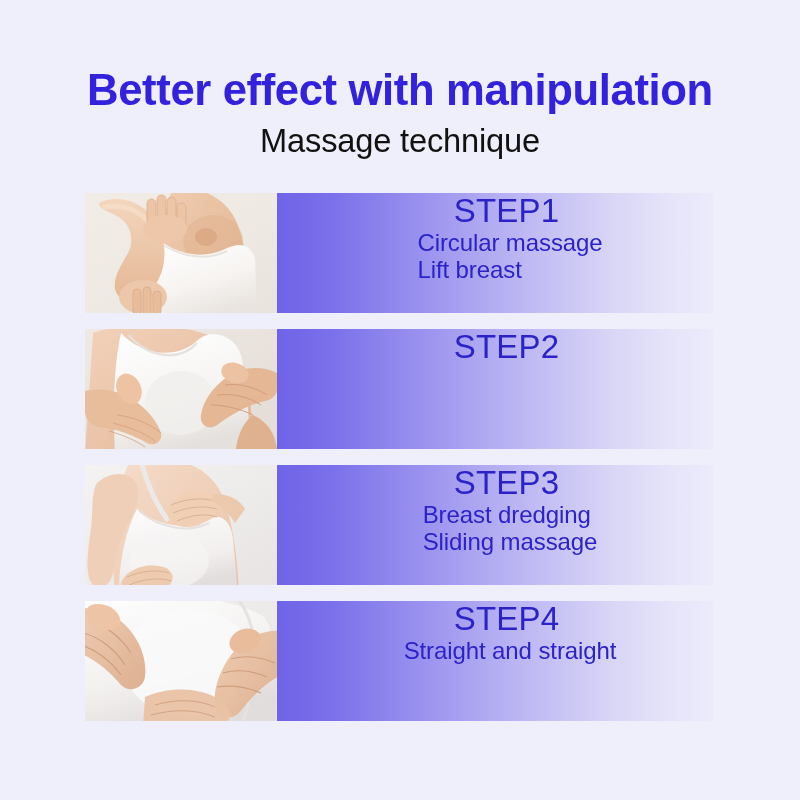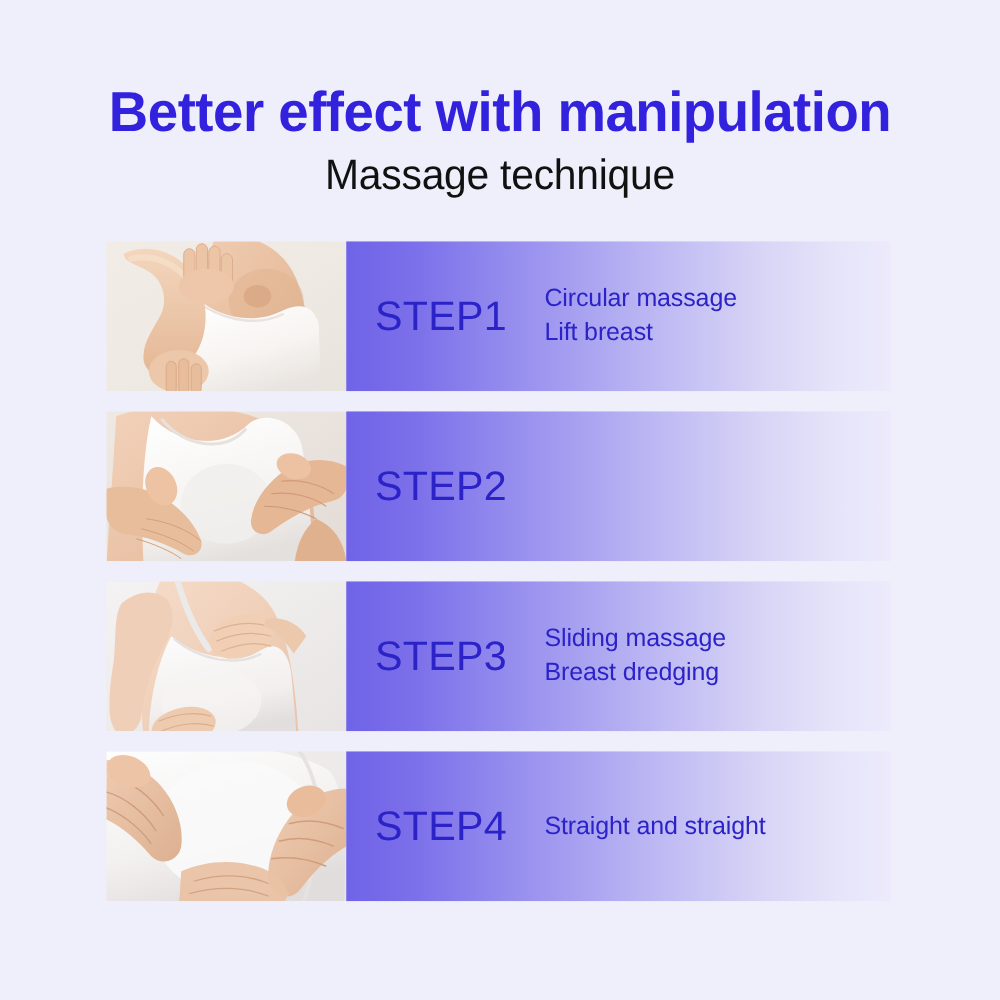--- a/index.html
+++ b/index.html
@@ -113,40 +113,41 @@
     height: 120px;
     background: linear-gradient(to right,
                 #6f63e8 0%,
                 #7b6fea 12%,
                 #9b93ef 34%,
                 #bcb7f3 56%,
                 #d7d4f6 76%,
                 #e6e4f9 90%,
                 #eceafb 100%);
     display: flex;
+    flex-direction: column;
     align-items: center;
     justify-content: center;
   }
 
   .step-label {
     flex: 0 0 auto;
     margin-left: 23px;
     font-size: 33px;
     font-weight: normal;
     line-height: 36px;
     letter-spacing: 0.2px;
     color: #2b22c8;
     white-space: nowrap;
   }
 
   .step-desc {
     flex: 1 1 auto;
     margin-left: 30px;
     color: #2b22c8;
-    font-size: 20px;
+    font-size: 24px;
     line-height: 27px;
     letter-spacing: -0.1px;
     white-space: nowrap;
   }
   .step-desc .line { display: block; }
 </style>
 </head>
 <body>
 
 <div id="poster">
@@ -316,22 +317,22 @@
           <ellipse cx="62" cy="116" rx="26" ry="15" fill="#eecbaf" transform="rotate(-12 62 116)"></ellipse>
           <g fill="none" stroke="#d9ad8e" stroke-width="0.9">
             <path d="M42 112 C56 106 72 104 84 108"></path>
             <path d="M44 120 C58 114 74 112 86 116"></path>
           </g>
         </svg>
       </div>
       <div class="step-band">
         <div class="step-label">STEP3</div>
         <div class="step-desc">
+          <span class="line">Breast dredging</span>
           <span class="line">Sliding massage</span>
-          <span class="line">Breast dredging</span>
         </div>
       </div>
     </div>
 
     <div class="step-row">
       <div class="step-photo">
         <svg class="photo-canvas" viewBox="0 0 192 120" preserveAspectRatio="xMidYMid slice">
           <defs>
             <linearGradient id="bg4" x1="0" y1="0" x2="1" y2="1">
               <stop offset="0%" stop-color="#f3f1f1"></stop>

